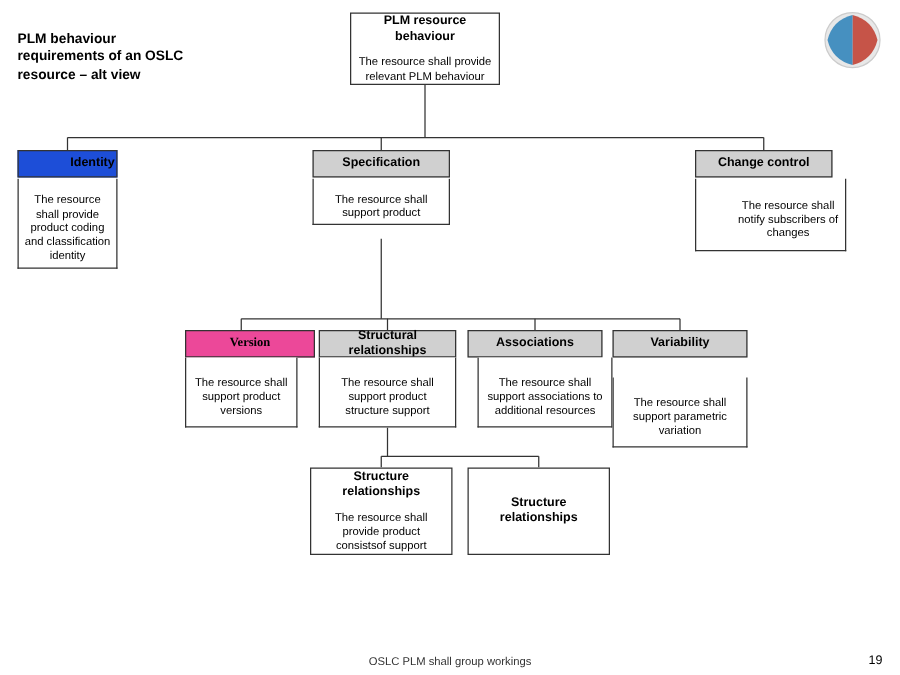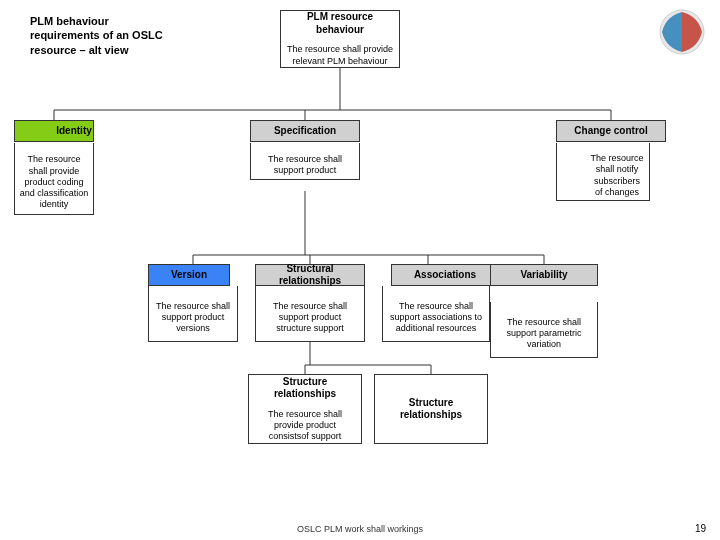--- a/index.html
+++ b/index.html
@@ -17,23 +17,22 @@
       width: 720px;
       height: 540px;
       position: relative;
       padding: 10px 14px 6px 14px;
     }
 
     
     .title-area {
       position: absolute;
       left: 14px;
-      top: 14px;
+      top: 24px;
       width: 140px;
-      margin-left: 16px;
     }
     .title-text {
       font-size: 11px;
       font-weight: bold;
       line-height: 1.3;
     }
 
     
     .logo {
       position: absolute;
@@ -141,61 +140,61 @@
     <line x1="305" y1="365" x2="305" y2="374" stroke="#333" stroke-width="1"></line>
 
     <line x1="431" y1="365" x2="431" y2="374" stroke="#333" stroke-width="1"></line>
   </svg>
 
   <div class="box" style="left:280px; top:10px; width:120px; height:58px;">
     <div class="box-title">PLM resource behaviour</div>
     <div class="box-body">The resource shall provide relevant PLM behaviour</div>
   </div>
 
-  <div class="box" style="left:14px; top:120px; width:80px; height:22px; background:#84cc16;padding-left:44px;">
+  <div class="box" style="left:14px; top:120px; width:80px; height:22px; background:#1d4ed8;padding-left:44px;">
     <div class="box-title">Identity</div>
   </div>
 
   <div class="box" style="left:14px; top:143px; width:80px; height:72px; border-top:none;">
     <div class="box-body">The resource shall provide product coding and classification identity</div>
   </div>
 
   <div class="box" style="left:250px; top:120px; width:110px; height:22px; background:#d0d0d0;">
     <div class="box-title">Specification</div>
   </div>
 
   <div class="box" style="left:250px; top:143px; width:110px; height:37px; border-top:none;">
     <div class="box-body">The resource shall support product</div>
   </div>
 
   <div class="box" style="left:556px; top:120px; width:110px; height:22px; background:#d0d0d0;">
     <div class="box-title">Change control</div>
   </div>
 
-  <div class="box" style="left:556px; top:143px; width:94px; height:58px; border-top:none;padding-left:32px;">
+  <div class="box" style="left:556px; top:143px; width:121px; height:58px; border-top:none;padding-left:32px;">
     <div class="box-body">The resource shall notify subscribers of changes</div>
   </div>
 
-  <div class="box" style="left:148px; top:264px; width:82px; height:22px; background:#3b82f6;">
+  <div class="box" style="left:148px; top:264px; width:104px; height:22px; background:#ec4899;font-family:Liberation Serif, serif;">
     <div class="box-title">Version</div>
   </div>
 
   <div class="box" style="left:148px; top:286px; width:90px; height:56px; border-top:none;">
     <div class="box-body">The resource shall support product versions</div>
   </div>
 
   <div class="box" style="left:255px; top:264px; width:110px; height:22px; background:#d0d0d0;">
     <div class="box-title">Structural relationships</div>
   </div>
 
   <div class="box" style="left:255px; top:286px; width:110px; height:56px; border-top:none;">
     <div class="box-body">The resource shall support product structure support</div>
   </div>
 
-  <div class="box" style="left:374px; top:264px; width:108px; height:22px; background:#d0d0d0;margin-left:17px;">
+  <div class="box" style="left:374px; top:264px; width:108px; height:22px; background:#d0d0d0;">
     <div class="box-title">Associations</div>
   </div>
 
   <div class="box" style="left:382px; top:286px; width:108px; height:56px; border-top:none;">
     <div class="box-body">The resource shall support associations to additional resources</div>
   </div>
 
   <div class="box" style="left:490px; top:264px; width:108px; height:22px; background:#d0d0d0;">
     <div class="box-title">Variability</div>
   </div>
@@ -206,17 +205,17 @@
 
   <div class="box" style="left:248px; top:374px; width:114px; height:70px;">
     <div class="box-title">Structure relationships</div>
     <div class="box-body">The resource shall provide product consistsof support</div>
   </div>
 
   <div class="box" style="left:374px; top:374px; width:114px; height:70px;">
     <div class="box-title">Structure relationships</div>
   </div>
 
-  <div class="footer">OSLC PLM work shall workings</div>
+  <div class="footer">OSLC PLM shall group workings</div>
 
   <div class="page-number">19</div>
 
 </div>
 
 </body></html>

